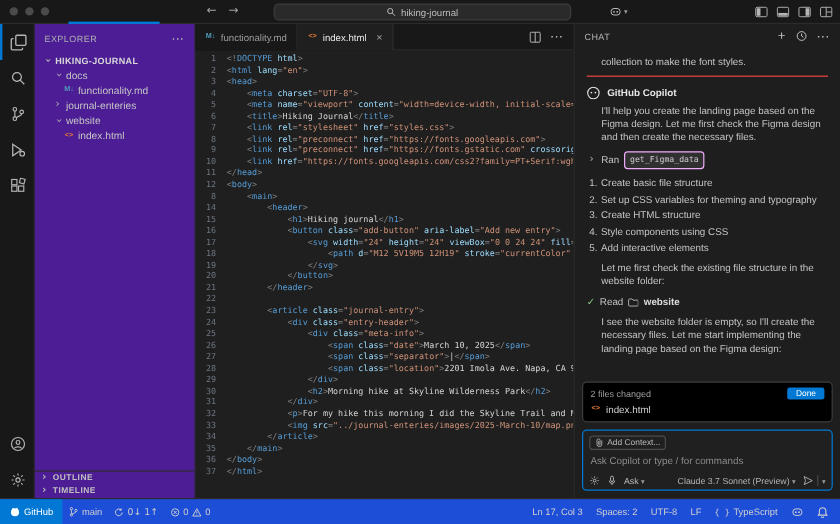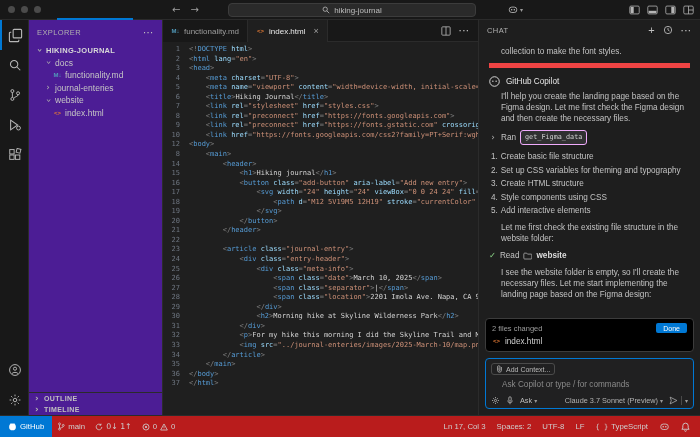--- a/index.html
+++ b/index.html
@@ -67,52 +67,52 @@
   .lc{flex:1;overflow:hidden}
   .tok-p{color:#808080}.tok-t{color:#569cd6}.tok-a{color:#9cdcfe}.tok-s{color:#ce9178}.tok-x{color:#d4d4d4}
 
   
   .chat{width:222px;background:#1e1e1e;border-left:1px solid #2b2b2b;display:flex;flex-direction:column;font-size:8.2px}
   .chat-header{height:20px;display:flex;align-items:center;justify-content:space-between;padding:0 8px;
     color:#b0b0b0;font-size:7.5px;letter-spacing:.4px;}
   .chat-hicons{display:flex;gap:8px;align-items:center;color:#c0c0c0;font-size:10px}
   .chat-body{flex:1;overflow:hidden;padding:2px 10px 0 10px;line-height:11px;color:#c3c3c3}
   .chat-p{margin:4px 0 6px 12px}
-  .cop-head{display:flex;align-items:center;gap:6px;border-top:5px solid #ef4444;padding-top:8px;
-    margin-top:6px;font-weight:normal;color:#e6e6e6}
+  .cop-head{display:flex;align-items:center;gap:6px;border-top:1px solid #ef4444;padding-top:8px;
+    margin-top:6px;font-weight:bold;color:#e6e6e6}
   .tool-row{display:flex;align-items:center;gap:4px;margin:6px 0}
   .codechip{font-family:"DejaVu Sans Mono",monospace;font-size:6.8px;background:#303031;
     border:1px solid #f0abfc;border-radius:3px;padding:1px 4px;color:#cfcfcf}
   .num-list{margin:2px 0 6px 2px}
   .num-item{display:flex;gap:3px;margin:2.5px 0}
   .read-row{display:flex;align-items:center;gap:4px;margin:6px 0;color:#c3c3c3}
   .read-row .check{color:#89d185;font-family:"DejaVu Sans",sans-serif}
   .read-row b{color:#dcdcdc;font-weight:bold}
 
   .changes{margin:4px 6px;border:1px solid #3c3c3c;border-radius:4px;background:#000000;padding:4px 6px}
   .changes-head{display:flex;align-items:center;justify-content:space-between;margin-bottom:2px}
   .changes-title{color:#9d9d9d;font-size:7.5px}
   .done-btn{background:var(--accent);color:#fff;border:none;border-radius:2px;font-size:7px;
     padding:1.5px 7px;cursor:pointer}
   .cfile{display:flex;align-items:center;gap:4px;height:12px;color:#d0d0d0;cursor:pointer}
 
   .chat-input{margin:2px 6px 6px 6px;border:1px solid var(--accent);border-radius:4px;background:#202021;
     padding:4px 5px 3px 5px}
   .ctx-btn{display:inline-flex;align-items:center;gap:3px;border:1px solid #4a4a4a;border-radius:3px;
     padding:1px 4px;color:#b9b9b9;font-size:7px;cursor:pointer;background:transparent}
-  .chat-placeholder{color:#8a8a8a;margin:5px 0 7px 11px}
+  .chat-placeholder{color:#8a8a8a;margin:5px 0 7px 1px}
   .input-controls{display:flex;align-items:center;gap:6px;color:#bdbdbd}
   .mode-sel,.model-sel{display:flex;align-items:center;gap:2px;cursor:pointer;font-size:7.3px;white-space:nowrap}
   .model-sel{margin-left:auto;color:#b3b3b3}
   .send-wrap{display:flex;align-items:center;gap:3px;color:#b3b3b3}
   .vdiv{width:1px;height:9px;background:#4a4a4a}
   .dd{font-size:6px;color:#9a9a9a}
 
   
-  .statusbar{height:22px;background:#b91c1c;border-top:1px solid #2b2b2b;display:flex;
+  .statusbar{height:22px;background:#1d4ed8;border-top:1px solid #2b2b2b;display:flex;
     align-items:center;font-size:7.8px;color:#cfcfcf}
   .sb-left{display:flex;align-items:center;height:100%}
   .sb-right{margin-left:auto;display:flex;align-items:center;gap:11px;padding-right:10px;height:100%}
   .sb-item{display:flex;align-items:center;gap:3px;padding:0 5px;height:100%;cursor:pointer}
   .sb-remote{background:var(--accent);color:#fff;padding:0 8px}
   .ellipsis{letter-spacing:1px;font-weight:bold;color:#c0c0c0;cursor:pointer}
 </style>
 </head>
 <body>
 
@@ -313,20 +313,21 @@
         <div class="code-line"><span class="ln">1</span><span class="lc"><span class="tok-p">&lt;!</span><span class="tok-t">DOCTYPE</span><span class="tok-a"> html</span><span class="tok-p">&gt;</span></span></div>
         <div class="code-line"><span class="ln">2</span><span class="lc"><span class="tok-p">&lt;</span><span class="tok-t">html</span><span class="tok-a"> lang</span><span class="tok-p">=</span><span class="tok-s">"en"</span><span class="tok-p">&gt;</span></span></div>
         <div class="code-line"><span class="ln">3</span><span class="lc"><span class="tok-p">&lt;</span><span class="tok-t">head</span><span class="tok-p">&gt;</span></span></div>
         <div class="code-line"><span class="ln">4</span><span class="lc"><span class="tok-x">    </span><span class="tok-p">&lt;</span><span class="tok-t">meta</span><span class="tok-a"> charset</span><span class="tok-p">=</span><span class="tok-s">"UTF-8"</span><span class="tok-p">&gt;</span></span></div>
         <div class="code-line"><span class="ln">5</span><span class="lc"><span class="tok-x">    </span><span class="tok-p">&lt;</span><span class="tok-t">meta</span><span class="tok-a"> name</span><span class="tok-p">=</span><span class="tok-s">"viewport"</span><span class="tok-a"> content</span><span class="tok-p">=</span><span class="tok-s">"width=device-width, initial-scale=1.0"</span></span></div>
         <div class="code-line"><span class="ln">6</span><span class="lc"><span class="tok-x">    </span><span class="tok-p">&lt;</span><span class="tok-t">title</span><span class="tok-p">&gt;</span><span class="tok-x">Hiking Journal</span><span class="tok-p">&lt;/</span><span class="tok-t">title</span><span class="tok-p">&gt;</span></span></div>
         <div class="code-line"><span class="ln">7</span><span class="lc"><span class="tok-x">    </span><span class="tok-p">&lt;</span><span class="tok-t">link</span><span class="tok-a"> rel</span><span class="tok-p">=</span><span class="tok-s">"stylesheet"</span><span class="tok-a"> href</span><span class="tok-p">=</span><span class="tok-s">"styles.css"</span><span class="tok-p">&gt;</span></span></div>
         <div class="code-line"><span class="ln">8</span><span class="lc"><span class="tok-x">    </span><span class="tok-p">&lt;</span><span class="tok-t">link</span><span class="tok-a"> rel</span><span class="tok-p">=</span><span class="tok-s">"preconnect"</span><span class="tok-a"> href</span><span class="tok-p">=</span><span class="tok-s">"https://fonts.googleapis.com"</span><span class="tok-p">&gt;</span></span></div>
         <div class="code-line"><span class="ln">9</span><span class="lc"><span class="tok-x">    </span><span class="tok-p">&lt;</span><span class="tok-t">link</span><span class="tok-a"> rel</span><span class="tok-p">=</span><span class="tok-s">"preconnect"</span><span class="tok-a"> href</span><span class="tok-p">=</span><span class="tok-s">"https://fonts.gstatic.com"</span><span class="tok-a"> crossorigin</span></span></div>
         <div class="code-line"><span class="ln">10</span><span class="lc"><span class="tok-x">    </span><span class="tok-p">&lt;</span><span class="tok-t">link</span><span class="tok-a"> href</span><span class="tok-p">=</span><span class="tok-s">"https://fonts.googleapis.com/css2?family=PT+Serif:wght@</span></span></div>
+        <div class="code-line"><span class="ln">11</span><span class="lc"><span class="tok-p">&lt;/</span><span class="tok-t">head</span><span class="tok-p">&gt;</span></span></div>
         <div class="code-line"><span class="ln">12</span><span class="lc"><span class="tok-p">&lt;</span><span class="tok-t">body</span><span class="tok-p">&gt;</span></span></div>
         <div class="code-line"><span class="ln">8</span><span class="lc"><span class="tok-x">    </span><span class="tok-p">&lt;</span><span class="tok-t">main</span><span class="tok-p">&gt;</span></span></div>
         <div class="code-line"><span class="ln">14</span><span class="lc"><span class="tok-x">        </span><span class="tok-p">&lt;</span><span class="tok-t">header</span><span class="tok-p">&gt;</span></span></div>
         <div class="code-line"><span class="ln">15</span><span class="lc"><span class="tok-x">            </span><span class="tok-p">&lt;</span><span class="tok-t">h1</span><span class="tok-p">&gt;</span><span class="tok-x">Hiking journal</span><span class="tok-p">&lt;/</span><span class="tok-t">h1</span><span class="tok-p">&gt;</span></span></div>
         <div class="code-line"><span class="ln">16</span><span class="lc"><span class="tok-x">            </span><span class="tok-p">&lt;</span><span class="tok-t">button</span><span class="tok-a"> class</span><span class="tok-p">=</span><span class="tok-s">"add-button"</span><span class="tok-a"> aria-label</span><span class="tok-p">=</span><span class="tok-s">"Add new entry"</span><span class="tok-p">&gt;</span></span></div>
         <div class="code-line"><span class="ln">17</span><span class="lc"><span class="tok-x">                </span><span class="tok-p">&lt;</span><span class="tok-t">svg</span><span class="tok-a"> width</span><span class="tok-p">=</span><span class="tok-s">"24"</span><span class="tok-a"> height</span><span class="tok-p">=</span><span class="tok-s">"24"</span><span class="tok-a"> viewBox</span><span class="tok-p">=</span><span class="tok-s">"0 0 24 24"</span><span class="tok-a"> fill</span><span class="tok-p">=</span></span></div>
         <div class="code-line"><span class="ln">18</span><span class="lc"><span class="tok-x">                    </span><span class="tok-p">&lt;</span><span class="tok-t">path</span><span class="tok-a"> d</span><span class="tok-p">=</span><span class="tok-s">"M12 5V19M5 12H19"</span><span class="tok-a"> stroke</span><span class="tok-p">=</span><span class="tok-s">"currentColor"</span><span class="tok-a"> st</span></span></div>
         <div class="code-line"><span class="ln">19</span><span class="lc"><span class="tok-x">                </span><span class="tok-p">&lt;/</span><span class="tok-t">svg</span><span class="tok-p">&gt;</span></span></div>
         <div class="code-line"><span class="ln">20</span><span class="lc"><span class="tok-x">            </span><span class="tok-p">&lt;/</span><span class="tok-t">button</span><span class="tok-p">&gt;</span></span></div>
         <div class="code-line"><span class="ln">21</span><span class="lc"><span class="tok-x">        </span><span class="tok-p">&lt;/</span><span class="tok-t">header</span><span class="tok-p">&gt;</span></span></div>

